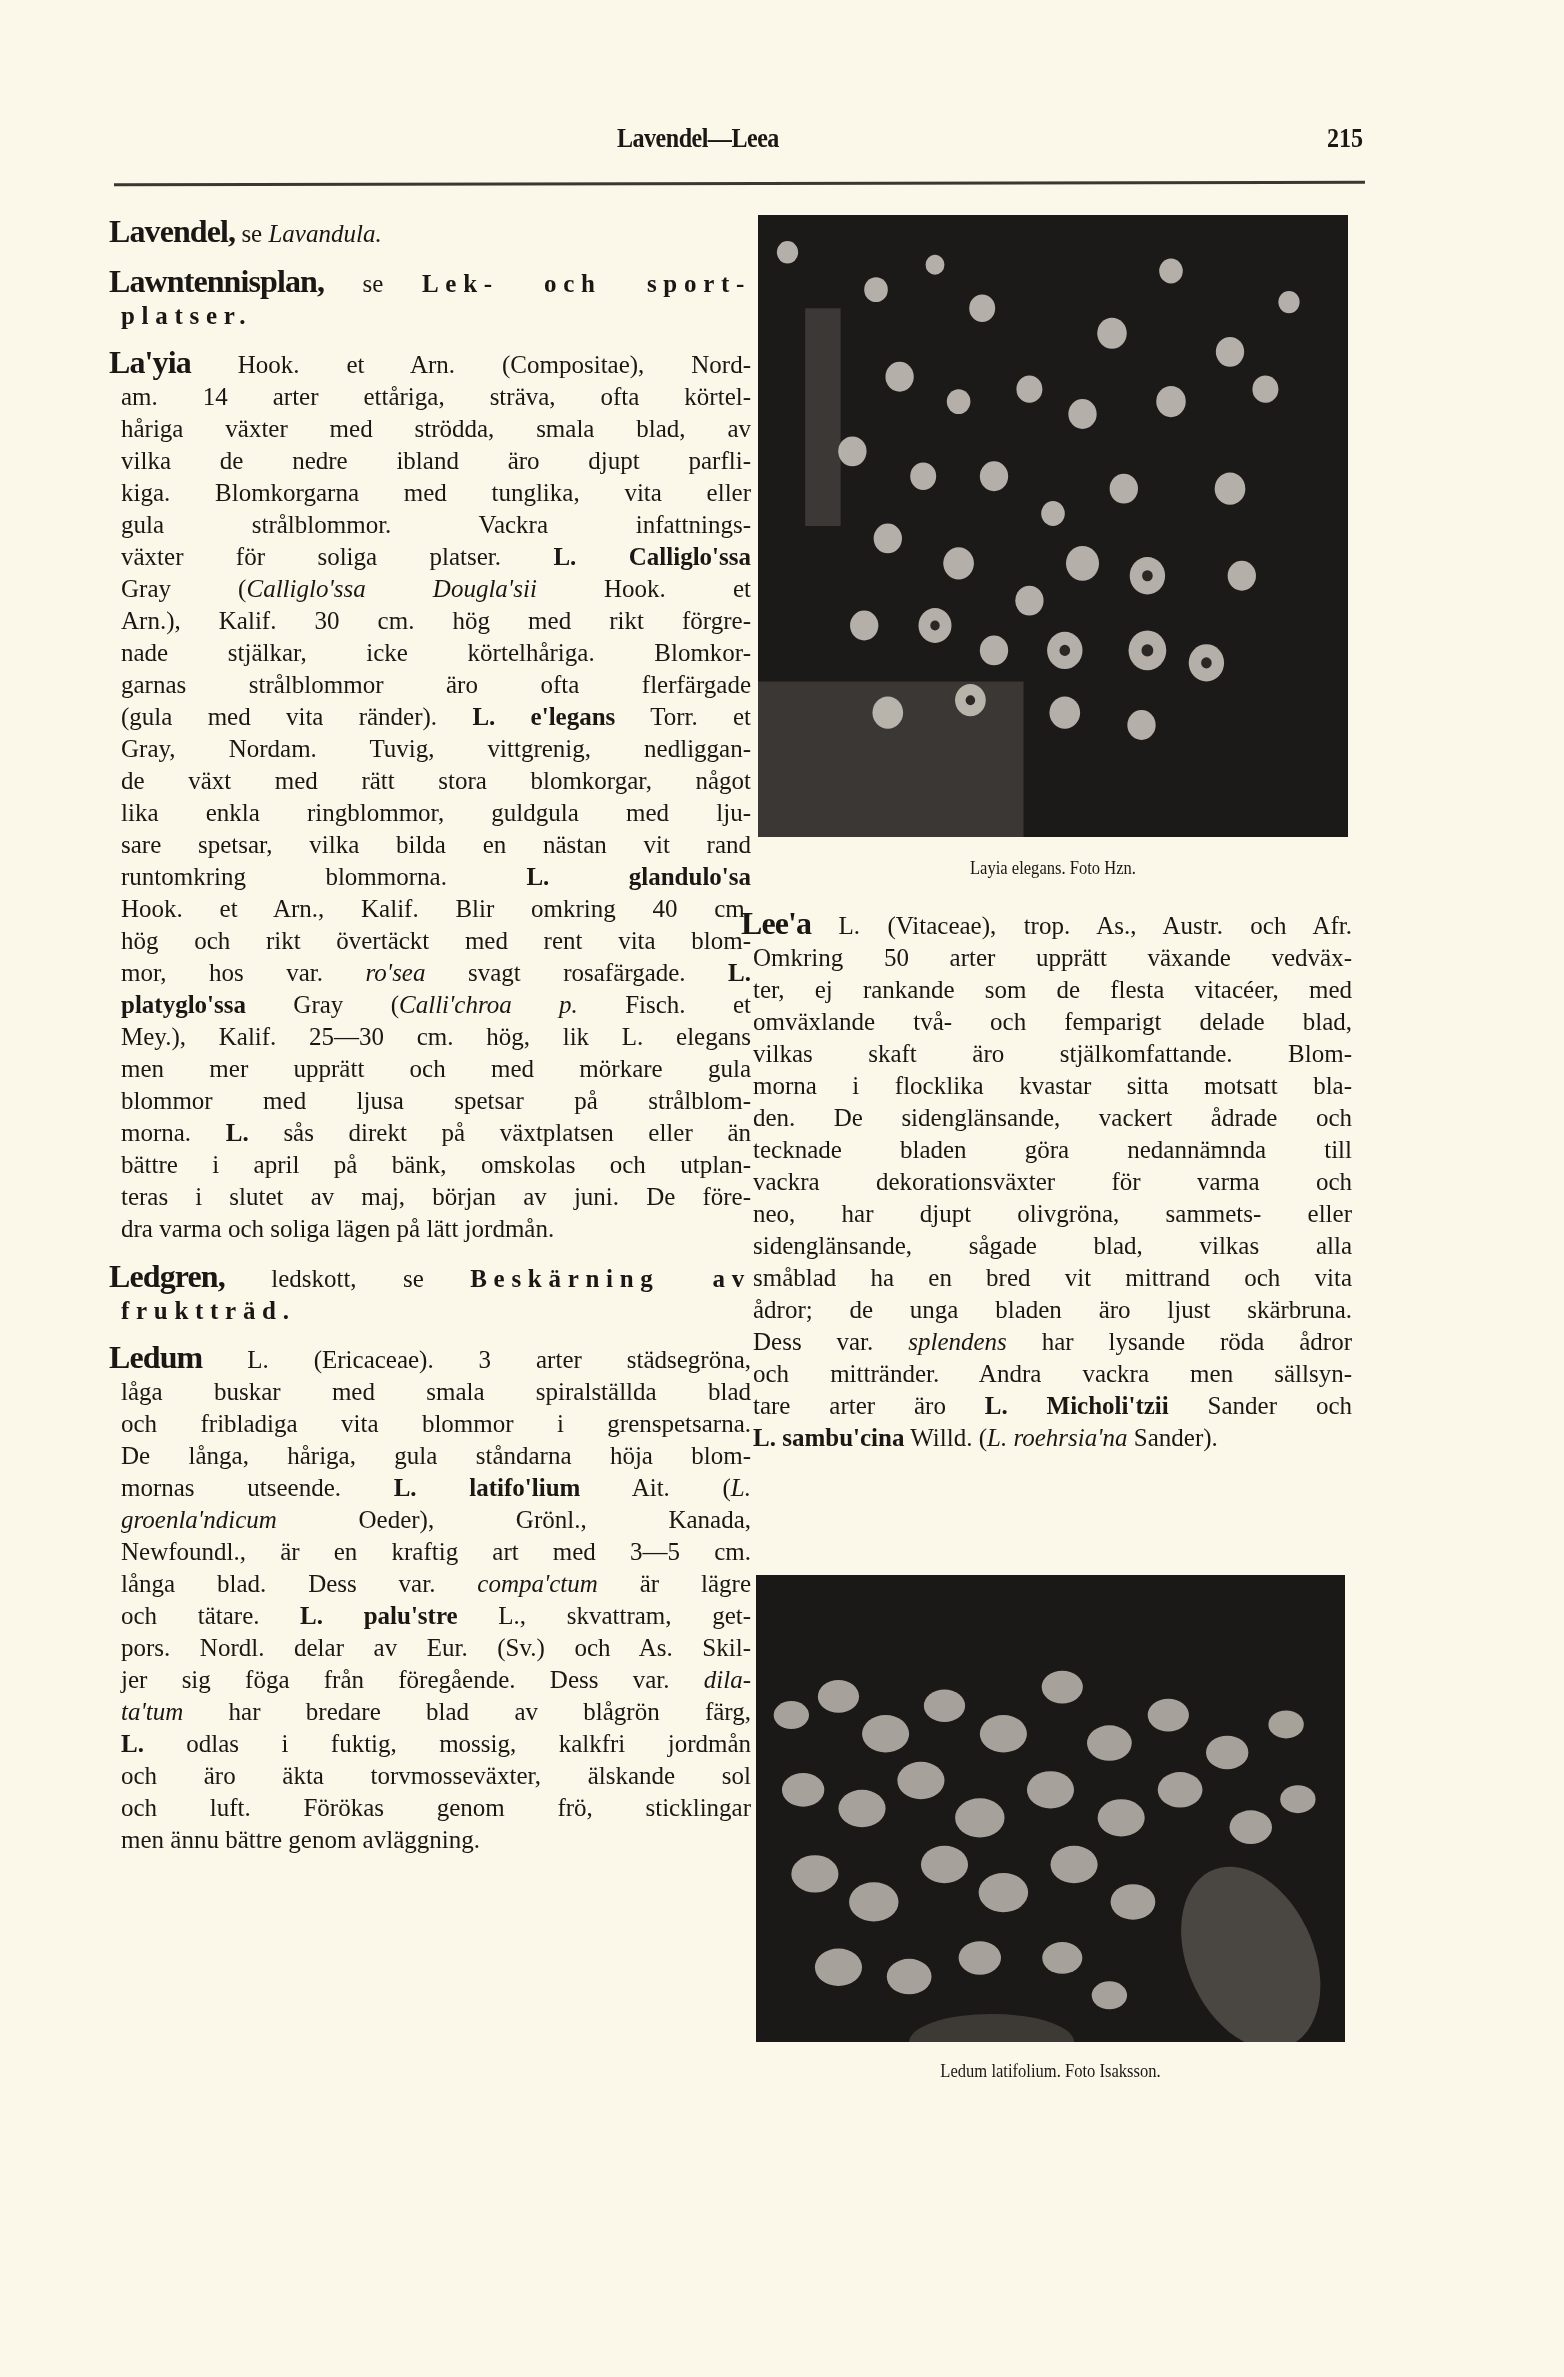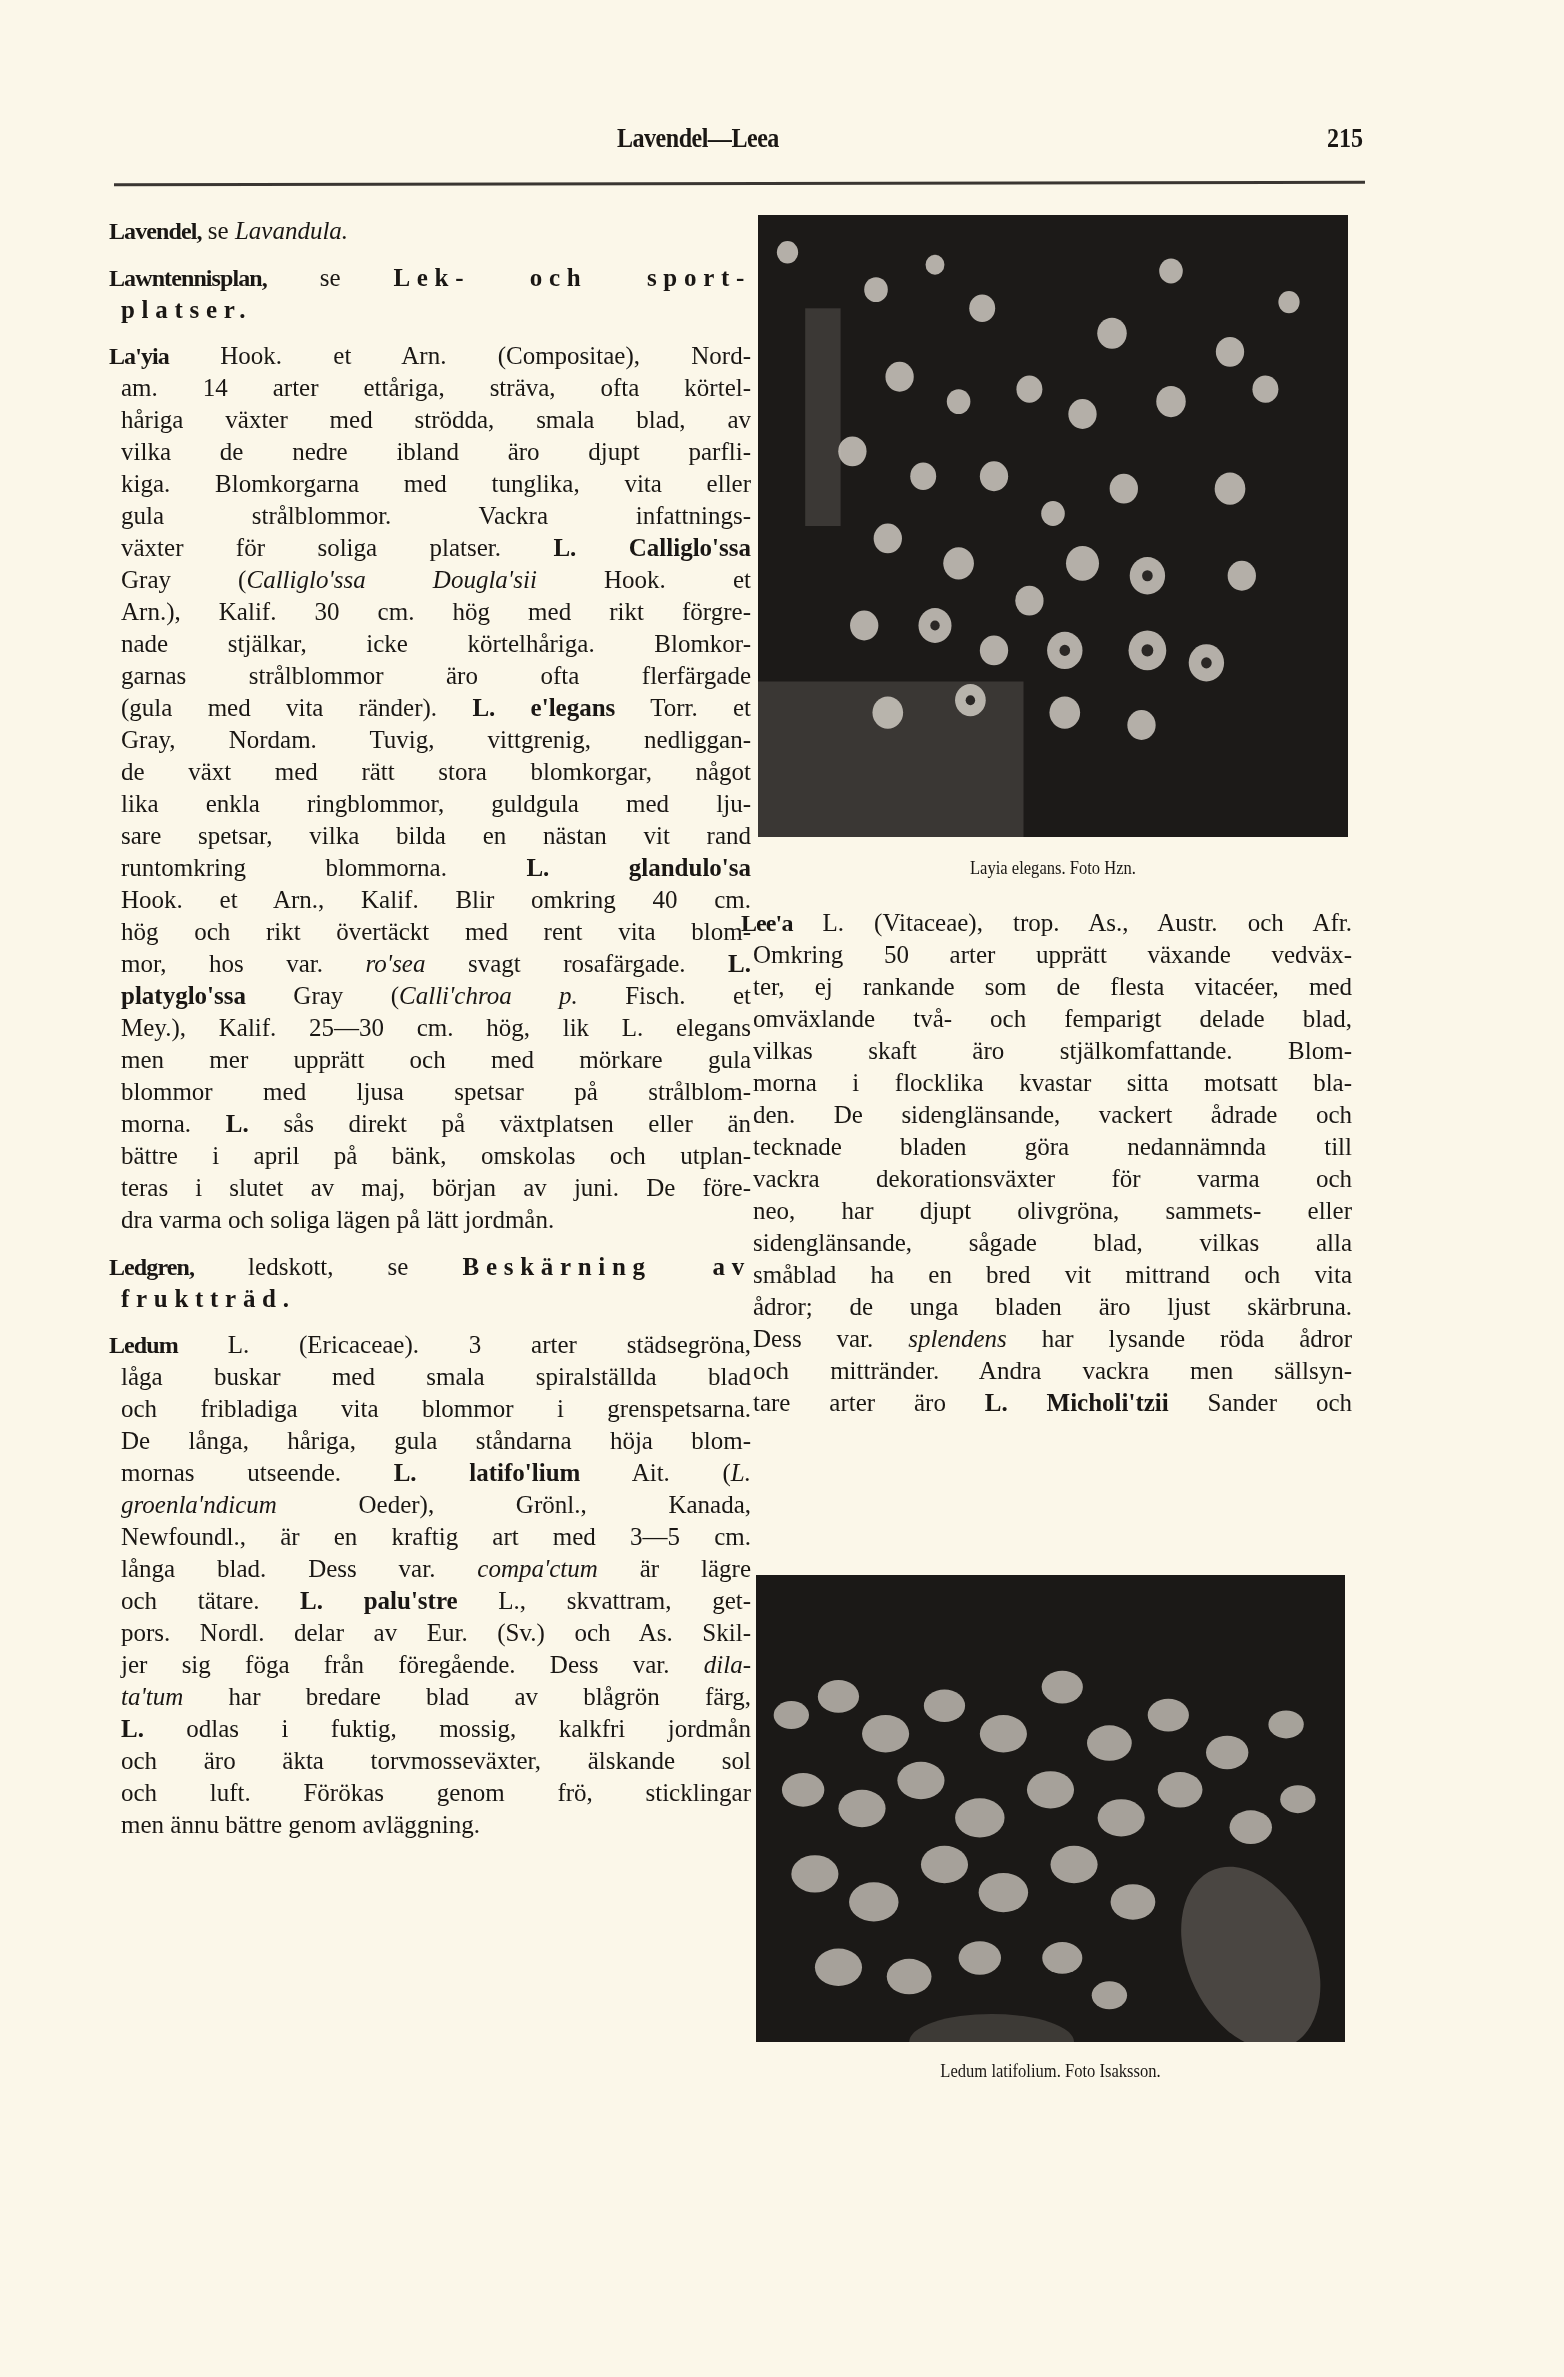--- a/index.html
+++ b/index.html
@@ -28,21 +28,21 @@
       background: #3a3632; transform: rotate(-0.12deg);
     }
     .col {
       position: absolute; font-size: 25px; line-height: 32px;
       font-family: "Liberation Serif", serif;
     }
     .col-left { left: 109px; top: 215px; width: 642px; }
     .col-right { left: 741px; top: 907px; width: 611px; }
     .entry { margin: 0 0 14.6px 0; text-align: justify; hyphens: manual; }
     .head {
-      font-weight: bold; font-size: 24px; letter-spacing: -0.9px;
+      font-weight: bold; font-size: 32px; letter-spacing: -0.9px;
       font-family: "Liberation Serif", serif;
     }
     .spaced { letter-spacing: 6.7px; font-weight: bold; }
     .b { font-weight: bold; }
     .i { font-style: italic; }
     .line { display: block; white-space: nowrap; text-align-last: justify; }
     .line.last { text-align-last: left; }
     .indent { padding-left: 12px; }
     .photo {
       position: absolute; background: #161412; overflow: hidden;
@@ -206,20 +206,21 @@
     <span class="line indent">den. De sidenglänsande, vackert ådrade och</span>
     <span class="line indent">tecknade bladen göra nedannämnda till</span>
     <span class="line indent">vackra dekorationsväxter för varma och</span>
     <span class="line indent">neo, har djupt olivgröna, sammets- eller</span>
     <span class="line indent">sidenglänsande, sågade blad, vilkas alla</span>
     <span class="line indent">småblad ha en bred vit mittrand och vita</span>
     <span class="line indent">ådror; de unga bladen äro ljust skärbruna.</span>
     <span class="line indent"><span>Dess var. </span><span class="i">splendens</span><span> har lysande röda ådror</span></span>
     <span class="line indent">och mittränder. Andra vackra men sällsyn-</span>
     <span class="line indent"><span>tare arter äro </span><span class="b">L. Micholi'tzii</span><span> Sander och</span></span>
+    <span class="line indent last"><span class="b">L. sambu'cina</span><span> Willd. (</span><span class="i">L. roehrsia'na</span><span> Sander).</span></span>
   </div>
 </div>
 
 <div class="photo photo-2">
   <svg viewBox="0 0 100 100" preserveAspectRatio="none">
     <rect width="100" height="100" fill="#1b1917"></rect>
     <ellipse cx="84" cy="82" rx="11" ry="20" fill="#4a4642" transform="rotate(-15 84 82)"></ellipse>
     <ellipse cx="40" cy="100" rx="14" ry="6" fill="#3d3a36"></ellipse>
     <g fill="#c9c4bb" opacity="0.8">
       <circle cx="6" cy="30" r="3"></circle>

